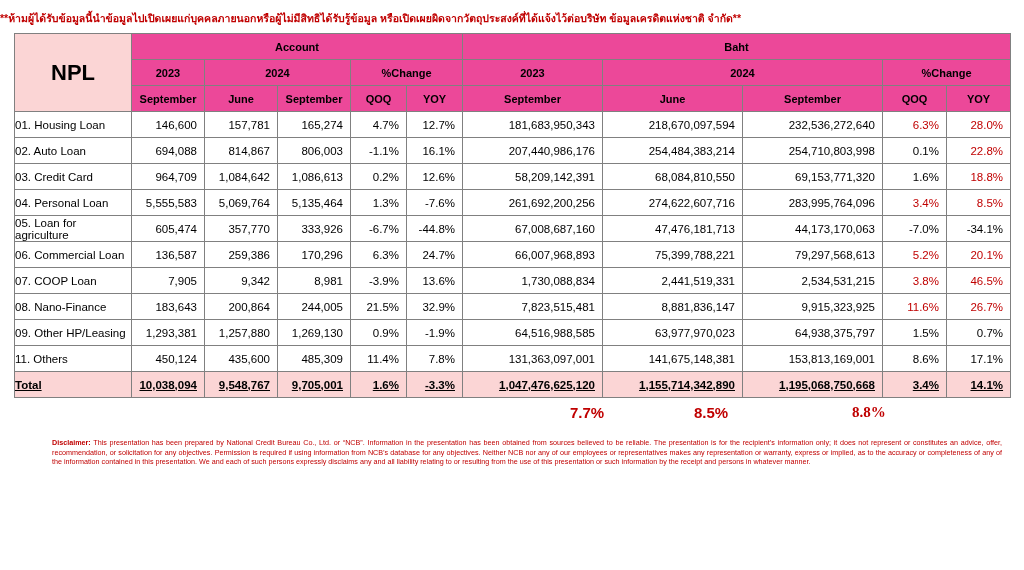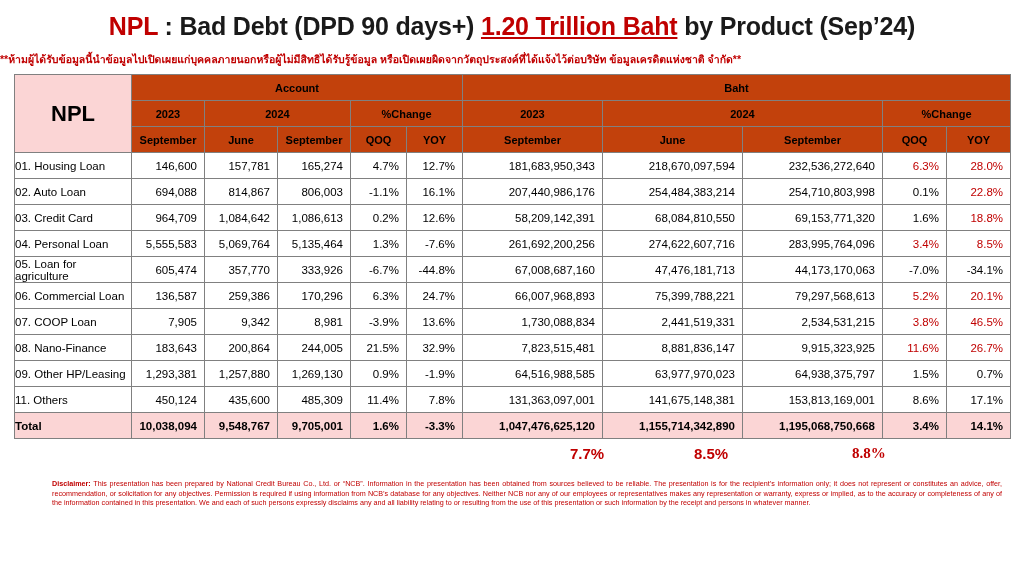--- a/index.html
+++ b/index.html
@@ -57,21 +57,21 @@
     font-size: 11px;
     color: #000;
   }
   th, td {
     border: 1px solid #808080;
     padding: 0;
     height: 25px;
     vertical-align: middle;
   }
   thead th {
-    background: #c2410c;
+    background: #ec4899;
     font-weight: bold;
     text-align: center;
   }
   .hdr-npl {
     background: #fbd5d5;
     font-size: 22px;
     font-weight: bold;
     text-align: center;
     vertical-align: middle;
   }
@@ -83,20 +83,21 @@
     text-align: right;
     padding-right: 7px;
     font-size: 11.5px;
   }
   td.red {
     color: #c00000;
   }
   tbody tr.total td {
     font-weight: bold;
     background: #fbd5d5;
+    text-decoration: underline;
   }
   tbody tr.total td.row-label {
     text-align: left;
   }
   
   .pct-row {
     position: relative;
     width: 996px;
     margin: 6px 0 12px 14px;
     height: 22px;
@@ -123,23 +124,20 @@
   .disclaimer b {
     font-weight: bold;
     margin-top: 8px;
   }
 </style>
 </head>
 <body>
 
 <div class="slide">
 
-  <div class="title">
-    <span class="red">NPL</span><span> : Bad Debt (DPD 90 days+) </span><span class="red-u">1.20 Trillion Baht</span><span> by Product (Sep’24)</span>
-  </div>
 
   <div class="warn">**ห้ามผู้ได้รับข้อมูลนี้นำข้อมูลไปเปิดเผยแก่บุคคลภายนอกหรือผู้ไม่มีสิทธิได้รับรู้ข้อมูล หรือเปิดเผยผิดจากวัตถุประสงค์ที่ได้แจ้งไว้ต่อบริษัท ข้อมูลเครดิตแห่งชาติ จำกัด**</div>
 
   <div class="tbl-wrap">
     <table>
       <colgroup>
         <col style="width:117px">
         <col style="width:73px">
         <col style="width:73px">
         <col style="width:73px">

